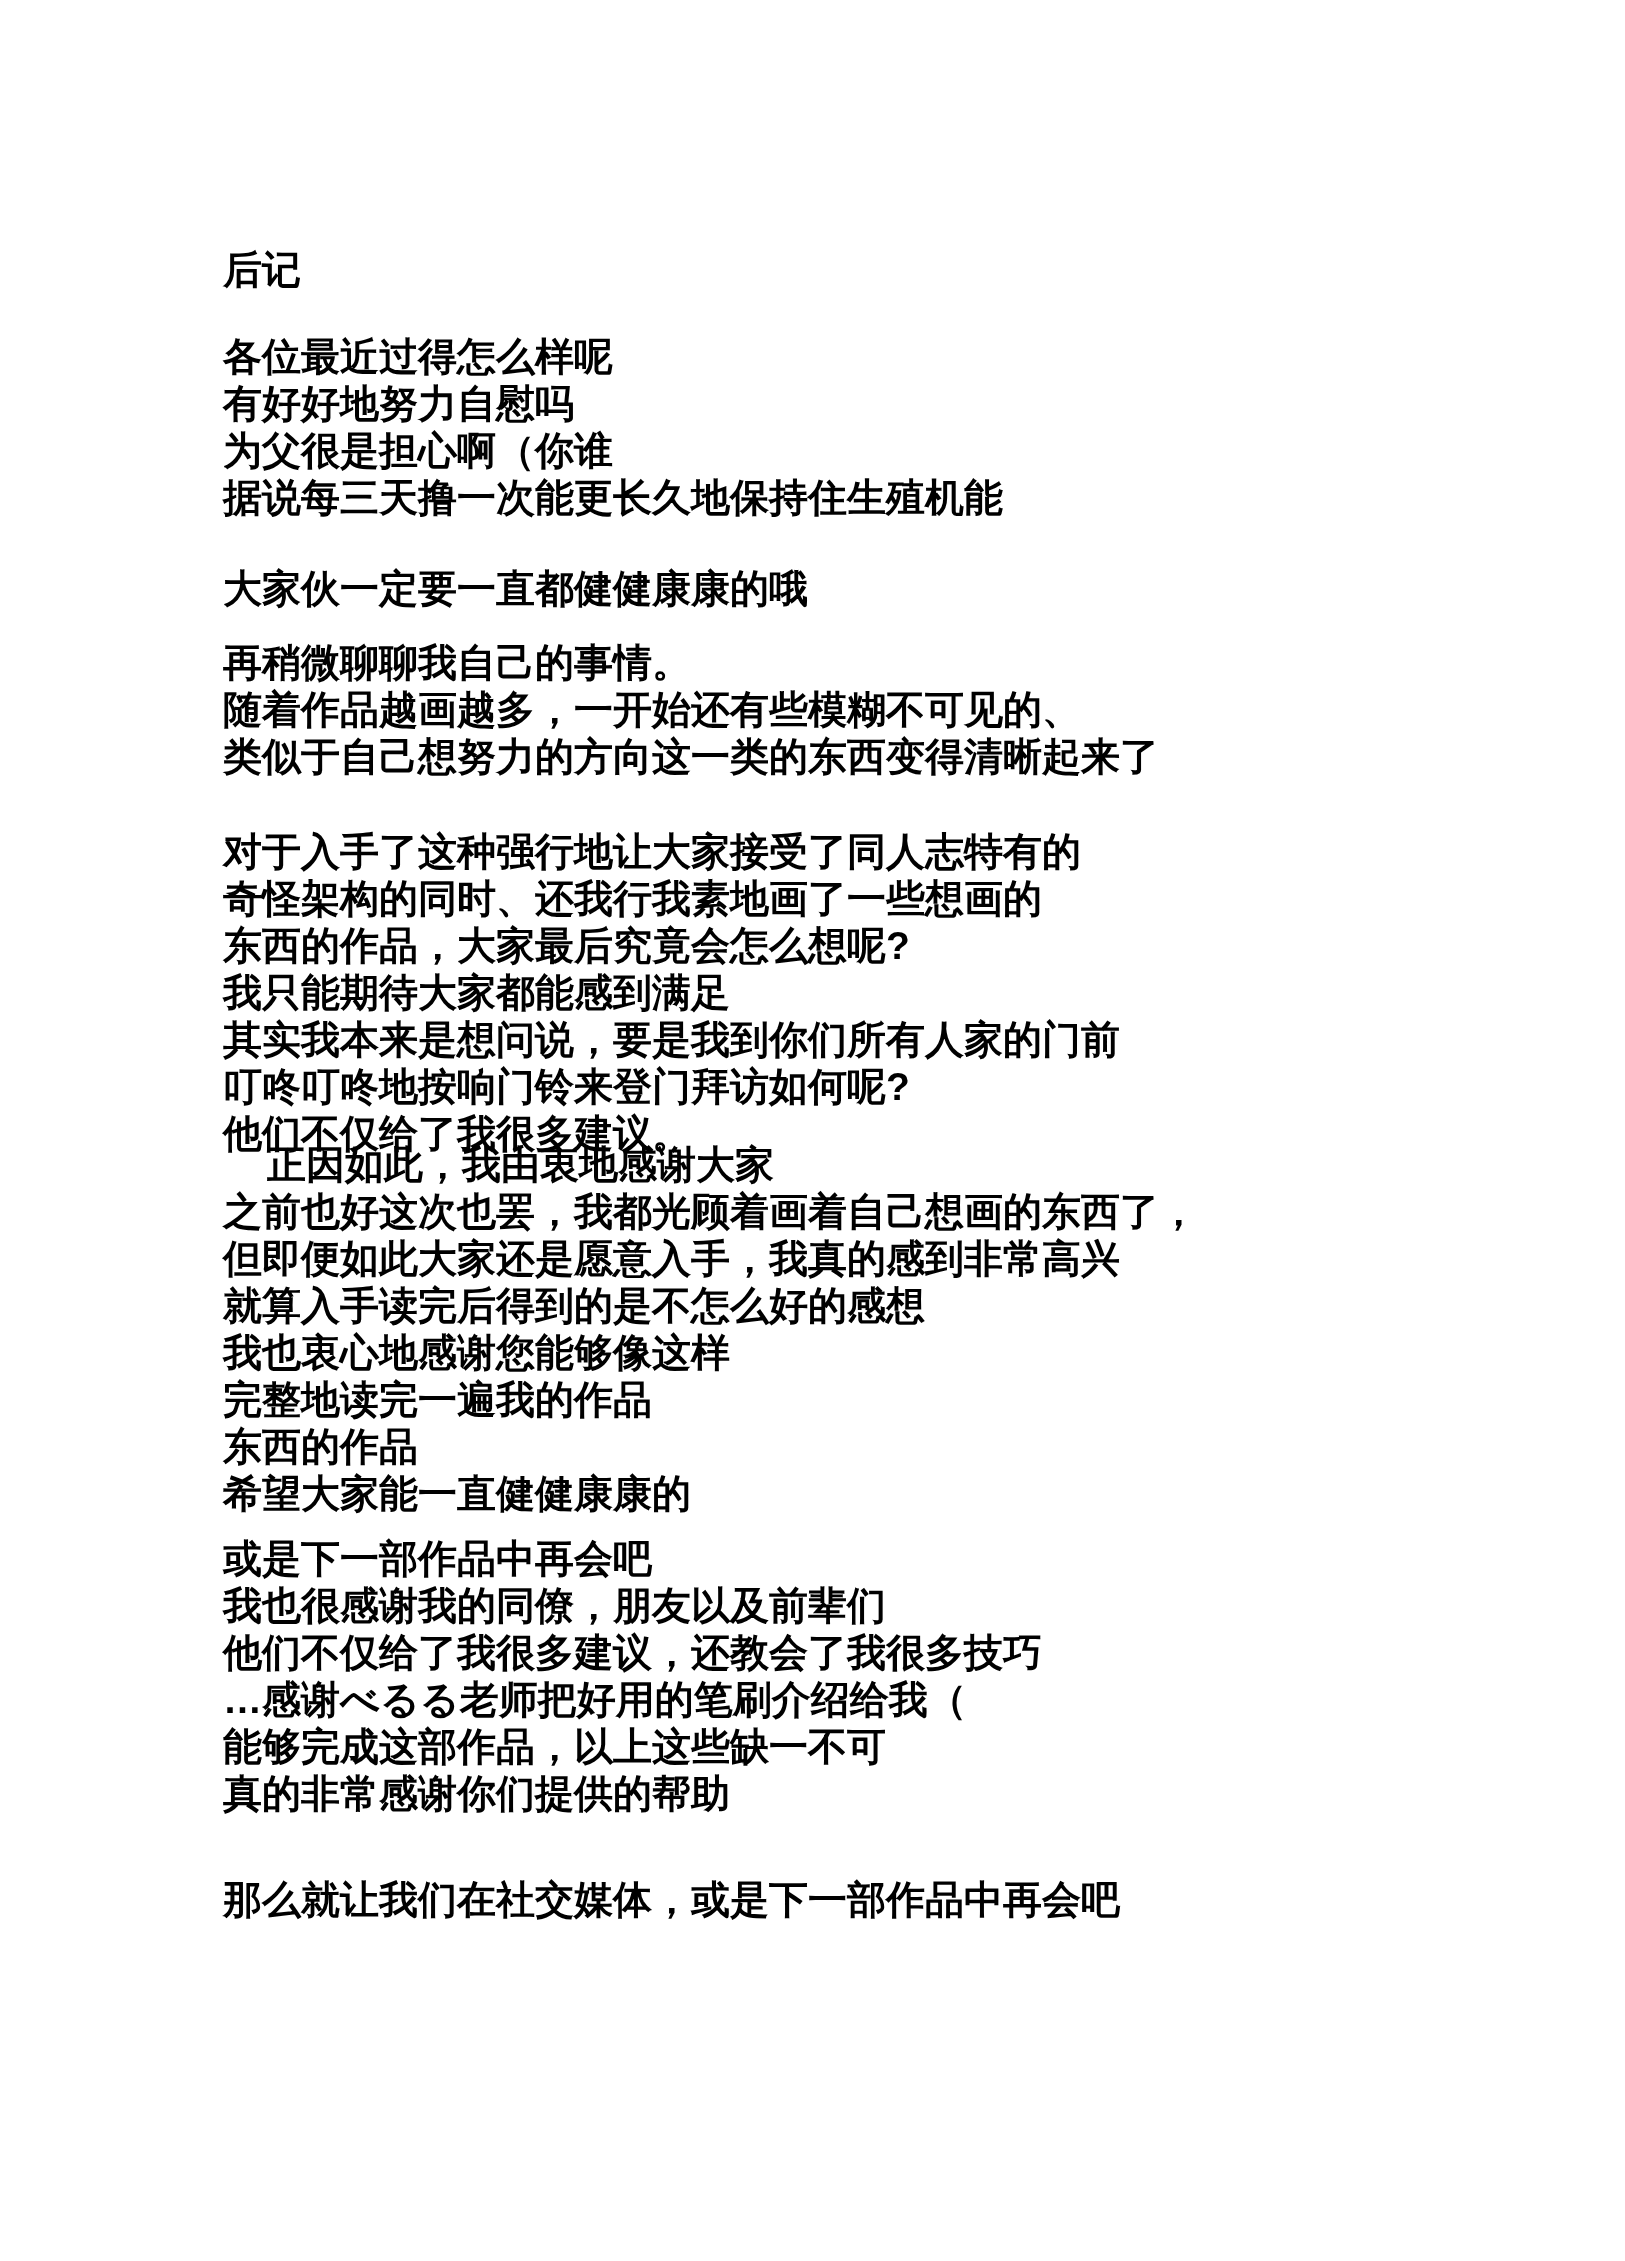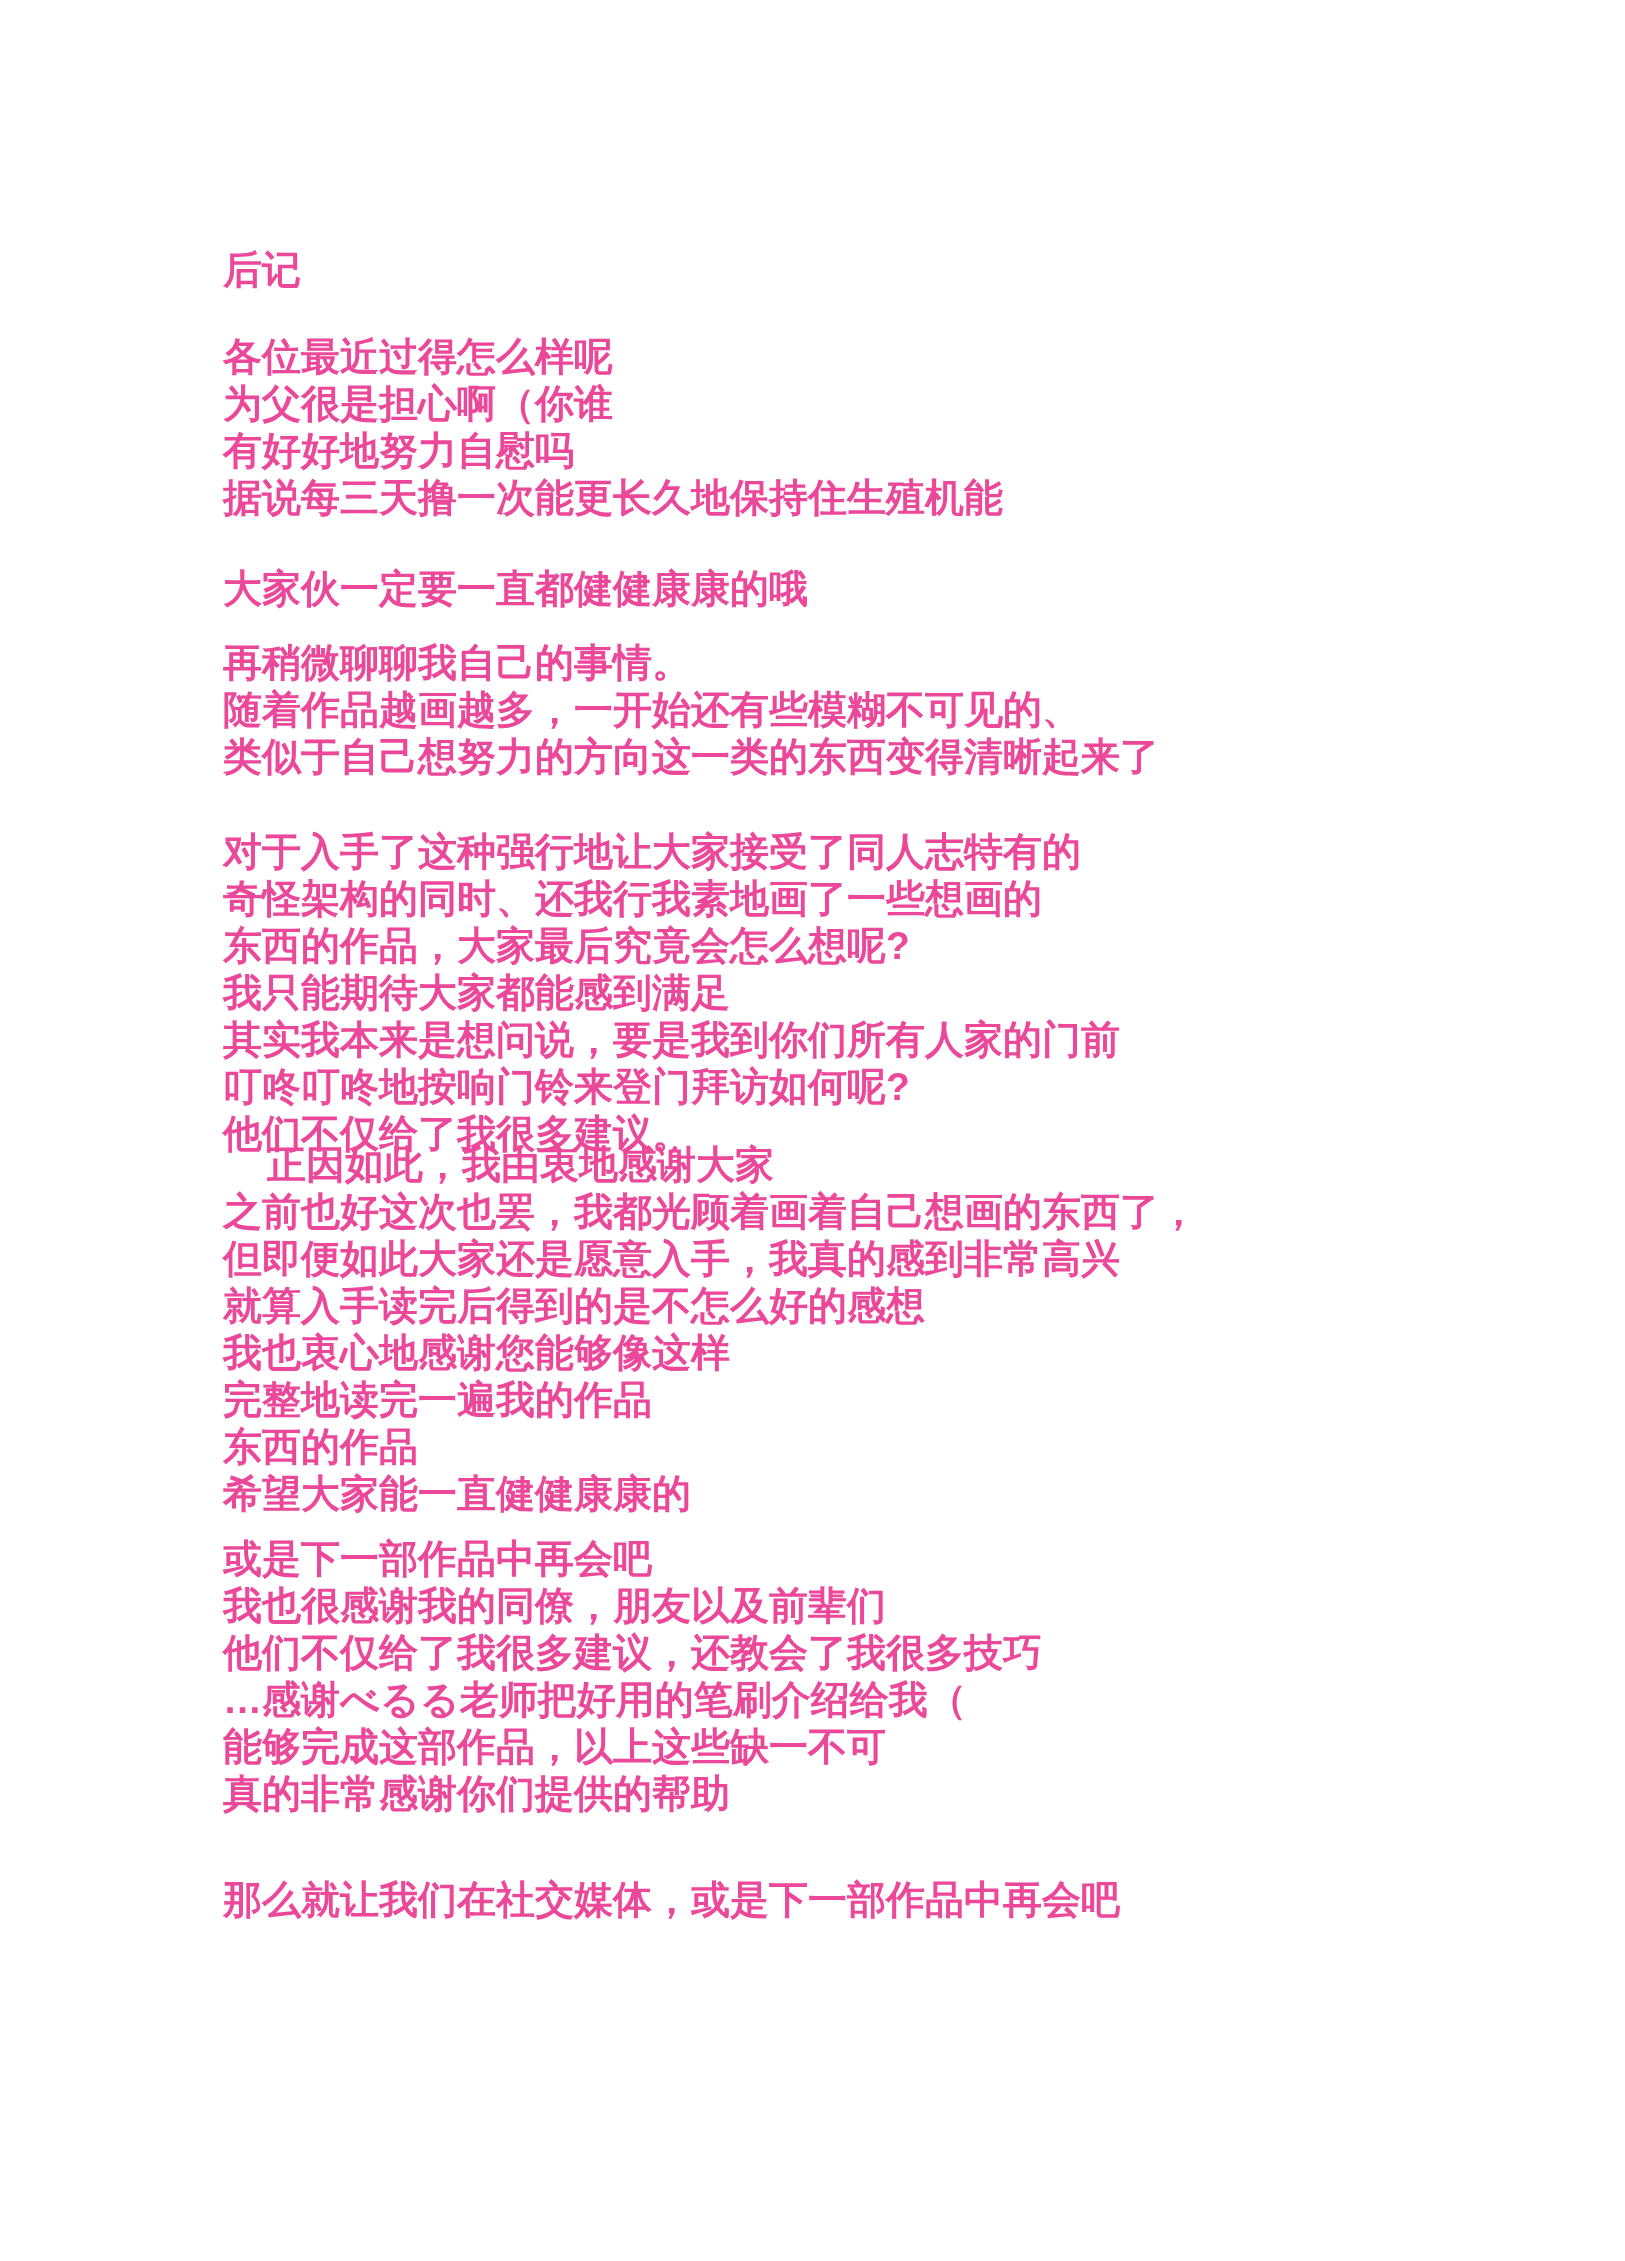--- a/index.html
+++ b/index.html
@@ -12,42 +12,42 @@
   }
   .text-block {
     position: absolute;
     left: 223px;
     top: 246px;
     width: 1313px;
     font-family: "Liberation Sans", sans-serif;
     font-size: 39px;
     line-height: 47px;
     font-weight: 600;
-    color: #ec4899;
+    color: #000000;
     white-space: nowrap;
     letter-spacing: 0;
   }
   .line { height: 47px; }
   .squeeze { margin-top: -15.6px; margin-left: 44px; }
   .sp64 { height: 40px; }
   .sp70 { height: 44px; }
   .sp43 { height: 27px; }
   .sp77 { height: 48px; }
   .sp28 { height: 17.5px; }
   .sp95 { height: 59px; }
 </style>
 </head>
 <body>
 
 <div class="text-block">
   <div class="line">后记</div>
   <div class="sp64"></div>
   <div class="line">各位最近过得怎么样呢</div>
+  <div class="line">有好好地努力自慰吗</div>
   <div class="line">为父很是担心啊（你谁</div>
-  <div class="line">有好好地努力自慰吗</div>
   <div class="line">据说每三天撸一次能更长久地保持住生殖机能</div>
   <div class="sp70"></div>
   <div class="line">大家伙一定要一直都健健康康的哦</div>
   <div class="sp43"></div>
   <div class="line">再稍微聊聊我自己的事情。</div>
   <div class="line">随着作品越画越多，一开始还有些模糊不可见的、</div>
   <div class="line">类似于自己想努力的方向这一类的东西变得清晰起来了</div>
   <div class="sp77"></div>
   <div class="line">对于入手了这种强行地让大家接受了同人志特有的</div>
   <div class="line">奇怪架构的同时、还我行我素地画了一些想画的</div>

